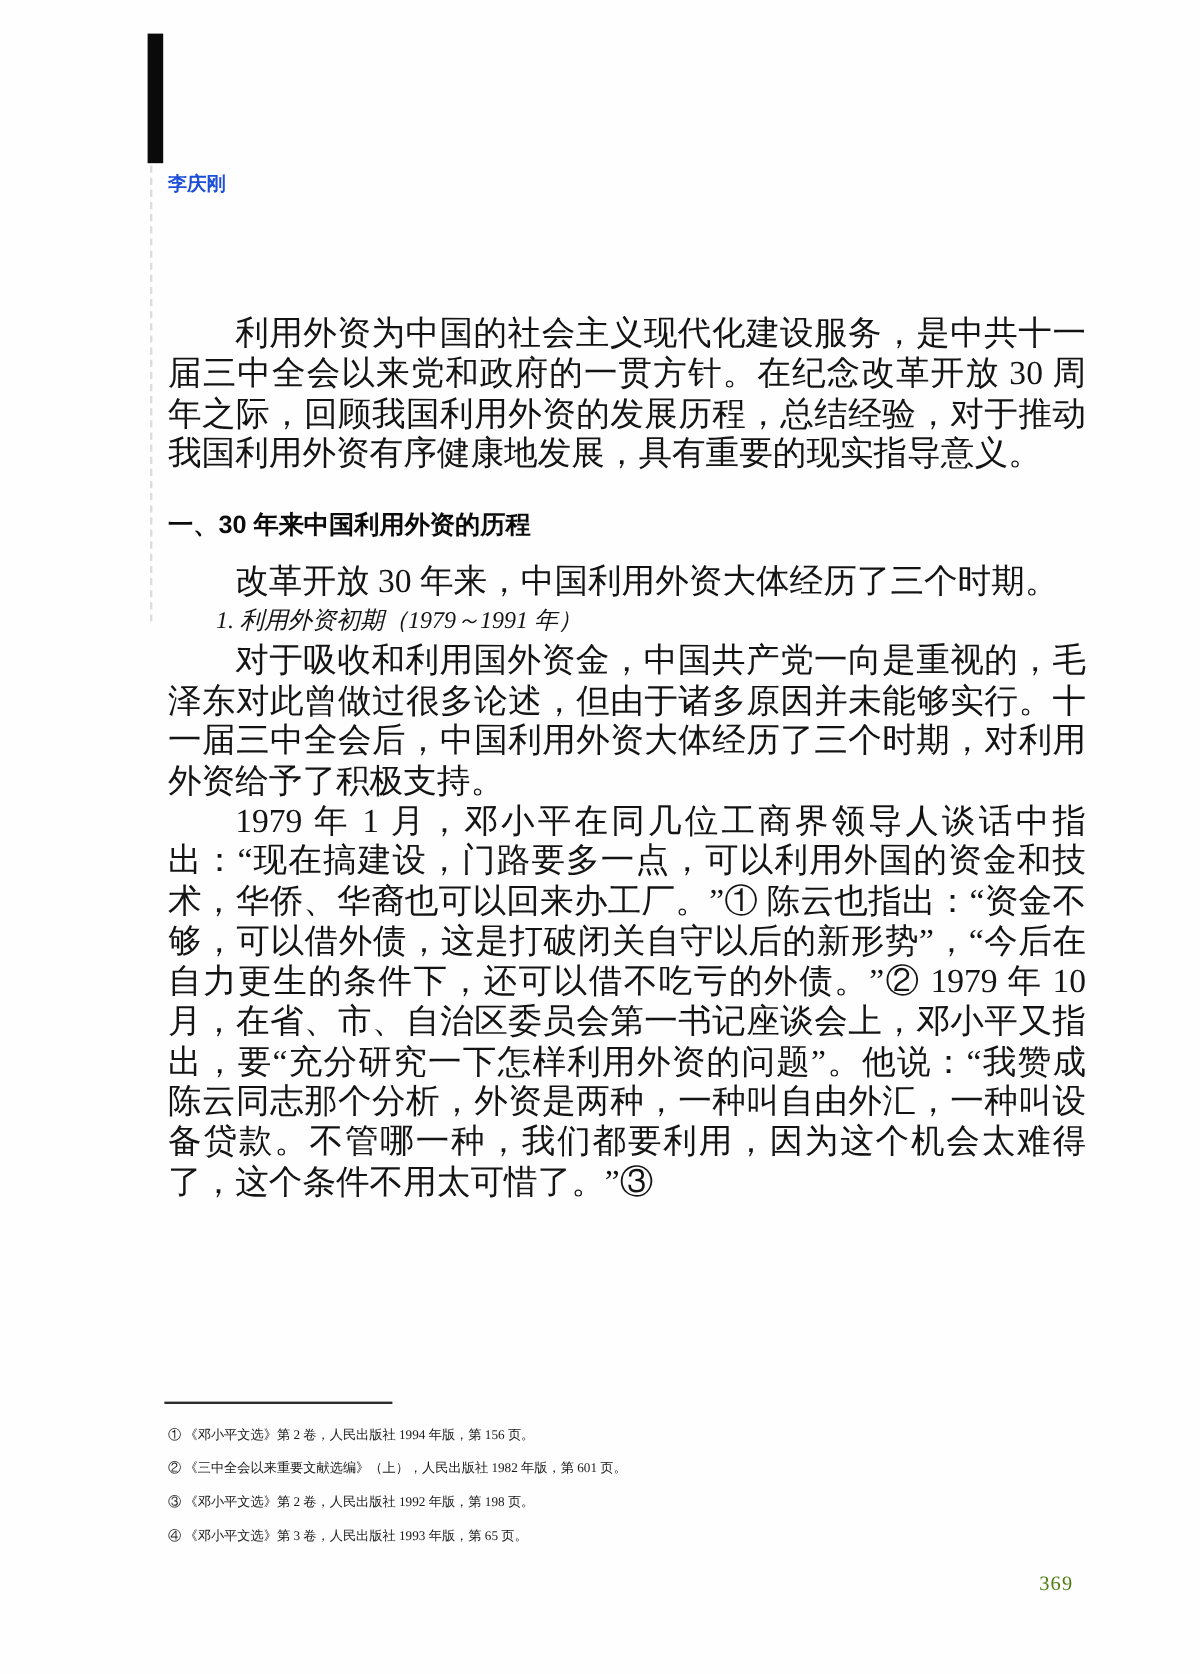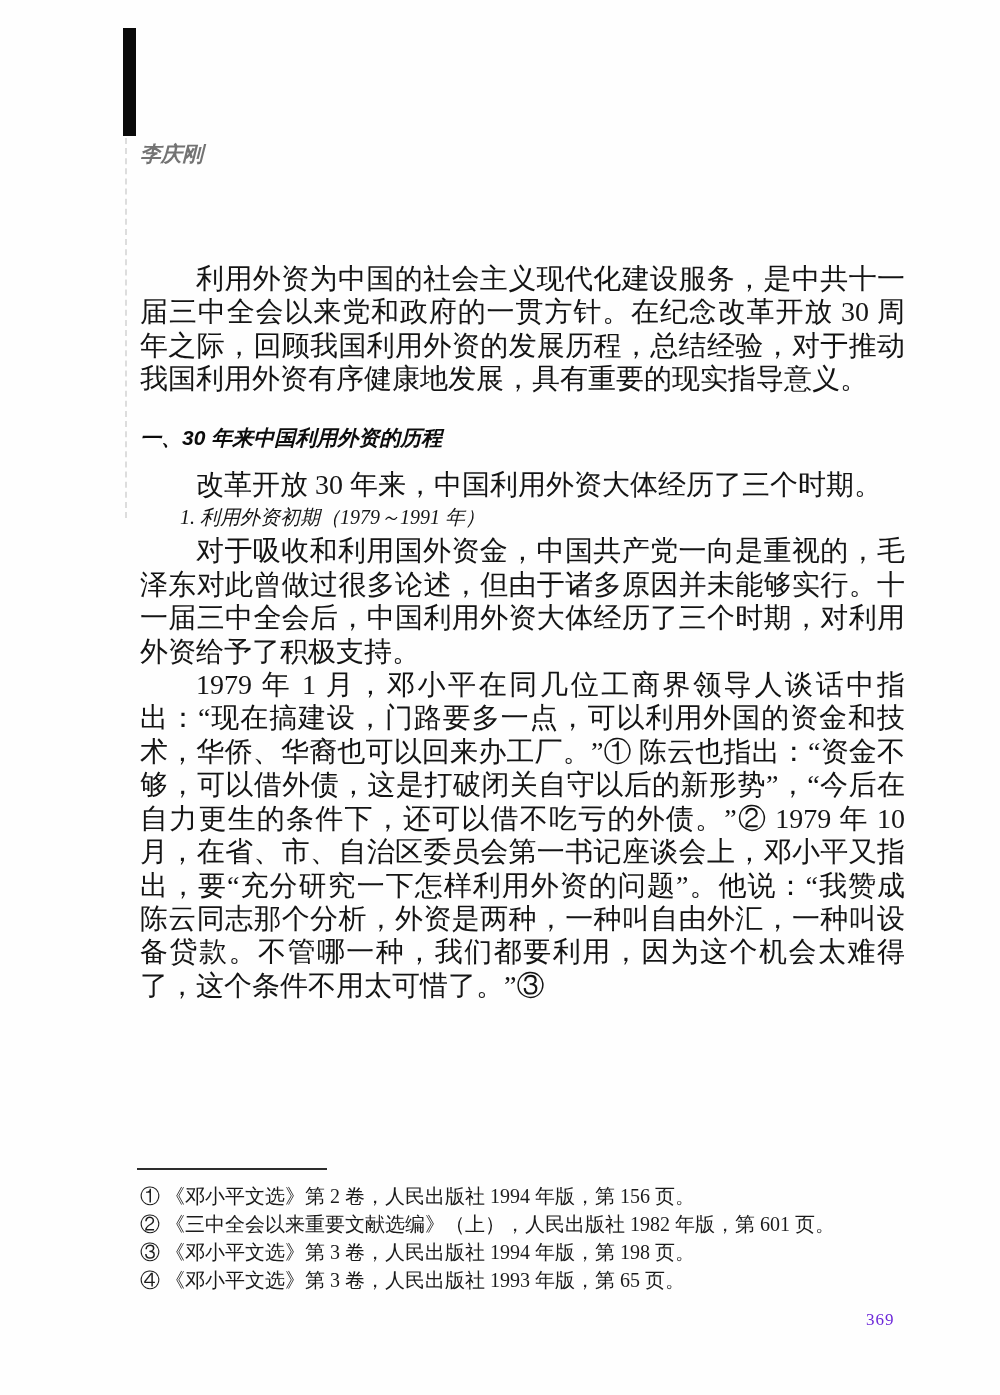--- a/index.html
+++ b/index.html
@@ -38,43 +38,41 @@
     font-weight: 900;
     font-size: 27px;
     line-height: 34px;
     letter-spacing: 1px;
     color: #0c0c0c;
   }
   .article-author {
     margin: 10px 0 0 0;
     font-family: "Liberation Sans", "DejaVu Sans", sans-serif;
     font-weight: 700;
-    font-size: 21px;
+    font-size: 16px;
     line-height: 24px;
-    color: #737373;
-    font-style: italic;
+    color: #1d4ed8;
   }
   .body-text {
     margin: 0;
     font-size: 28px;
     line-height: 33.4px;
     text-align: justify;
     text-indent: 2em;
     color: #141414;
   }
   .intro { margin-top: 96px; }
   .section-heading {
     margin: 26px 0 14px 0;
     font-family: "Liberation Sans", "DejaVu Sans", sans-serif;
     font-weight: 900;
     font-size: 21px;
     line-height: 32px;
     text-indent: 0;
     color: #0c0c0c;
-    font-style: italic;
   }
   .subheading {
     margin: 0;
     font-style: italic;
     font-size: 20px;
     line-height: 33.4px;
     text-indent: 2em;
     color: #141414;
   }
   .footnotes {
@@ -82,31 +80,31 @@
     left: 140px; top: 1168px;
     width: 765px;
   }
   .footnote-rule {
     width: 190px; height: 0;
     border: none;
     border-top: 2px solid #2d2d2d;
     margin: 0 0 12px -3px;
   }
   .footnote-line {
-    font-size: 20px;
+    font-size: 11px;
     line-height: 28px;
     color: #1a1a1a;
     text-align: left;
   }
   .page-number {
     position: absolute;
     left: 866px; top: 1310px;
     font-size: 17px;
     letter-spacing: 1px;
-    color: #6d28d9;
+    color: #4d7c0f;
   }
 </style>
 </head>
 <body>
 
 <div class="page">
 
   <div class="binding-bar"></div>
   <div class="margin-dash"></div>
 
@@ -125,19 +123,19 @@
 
     <p class="body-text">1979 年 1 月，邓小平在同几位工商界领导人谈话中指出：“现在搞建设，门路要多一点，可以利用外国的资金和技术，华侨、华裔也可以回来办工厂。”① 陈云也指出：“资金不够，可以借外债，这是打破闭关自守以后的新形势”，“今后在自力更生的条件下，还可以借不吃亏的外债。”② 1979 年 10 月，在省、市、自治区委员会第一书记座谈会上，邓小平又指出，要“充分研究一下怎样利用外资的问题”。他说：“我赞成陈云同志那个分析，外资是两种，一种叫自由外汇，一种叫设备贷款。不管哪一种，我们都要利用，因为这个机会太难得了，这个条件不用太可惜了。”③</p>
 
 
   </div>
 
   <div class="footnotes">
     <hr class="footnote-rule">
     <div class="footnote-line">①  《邓小平文选》第 2 卷，人民出版社 1994 年版，第 156 页。</div>
     <div class="footnote-line">②  《三中全会以来重要文献选编》（上），人民出版社 1982 年版，第 601 页。</div>
-    <div class="footnote-line">③  《邓小平文选》第 3 卷，人民出版社 1994 年版，第 198 页。</div>
+    <div class="footnote-line">③  《邓小平文选》第 2 卷，人民出版社 1992 年版，第 198 页。</div>
     <div class="footnote-line">④  《邓小平文选》第 3 卷，人民出版社 1993 年版，第 65 页。</div>
   </div>
 
   <div class="page-number">369</div>
 
 </div>
 
 </body></html>

